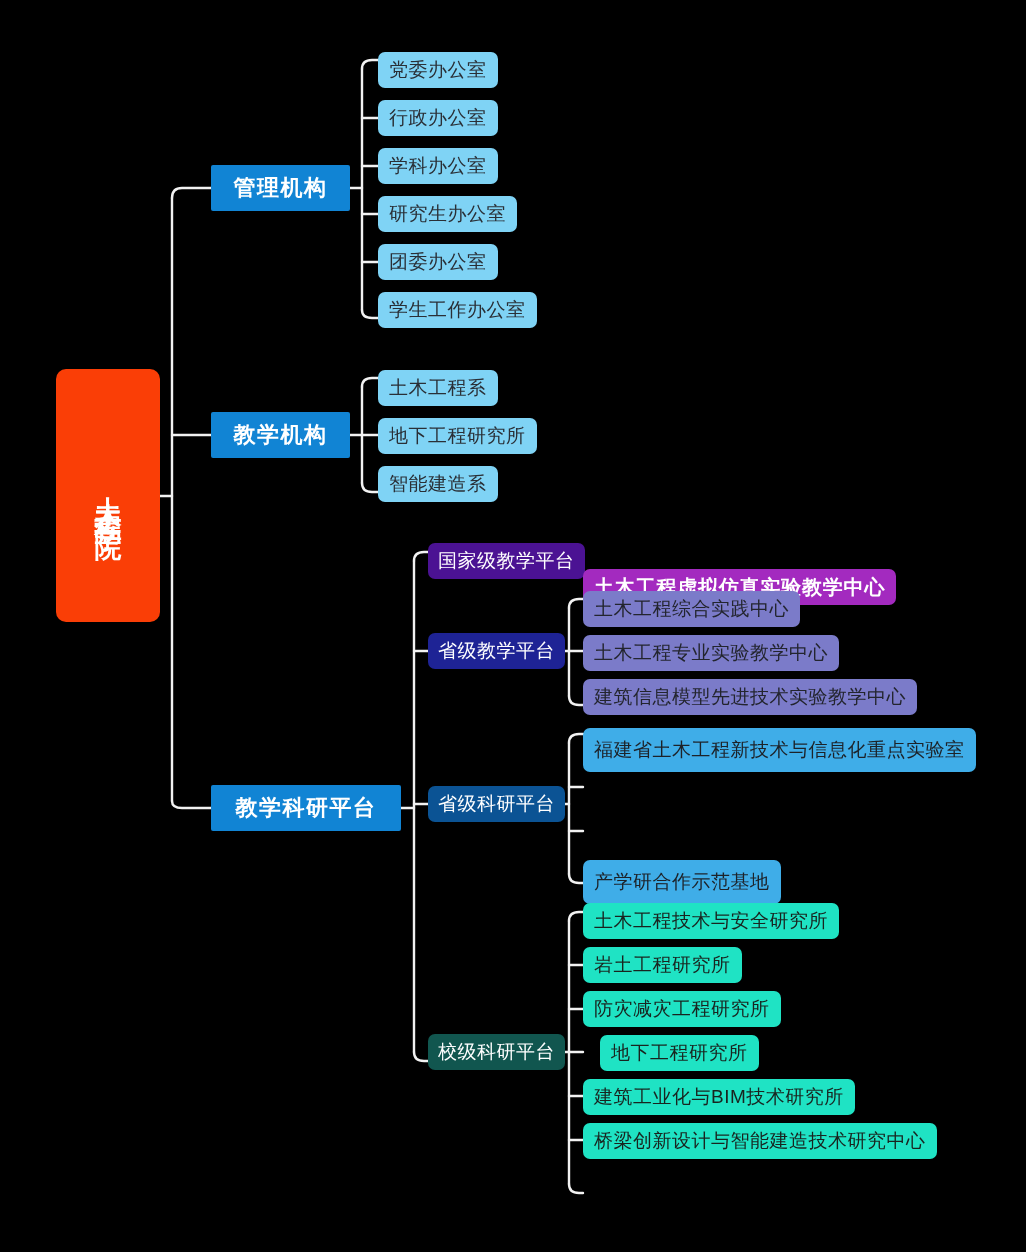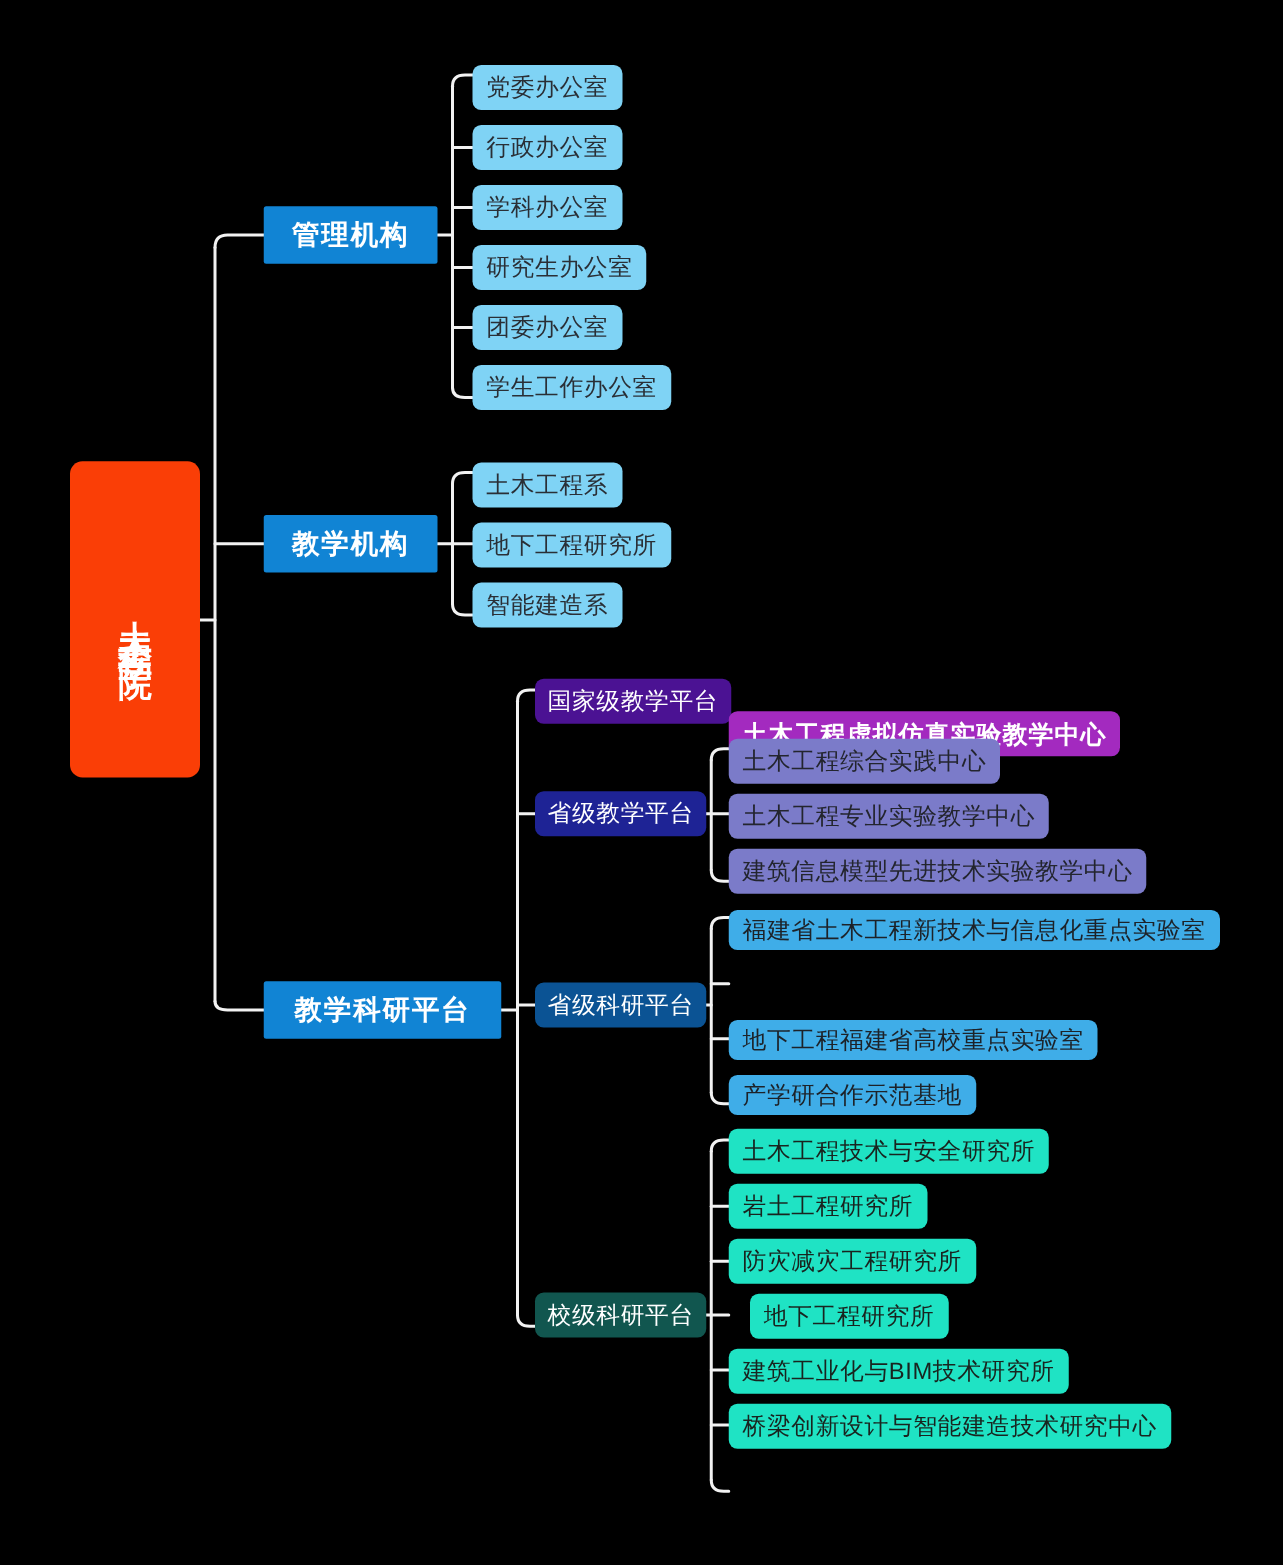--- a/index.html
+++ b/index.html
@@ -69,21 +69,21 @@
     border-radius:7px;
   }
   .cat.national{background:#4b1293;left:428px;top:543px;}
   .cat.provteach{background:#1e2395;left:428px;top:633px;}
   .cat.provres {background:#0b5394;left:428px;top:786px;}
   .cat.school  {background:#11564f;left:428px;top:1034px;}
 
   
   .leaf-magenta{background:#a32abf;color:#ffffff;font-size:20px;height:36px;padding:0 11px;border-radius:7px;font-weight:bold;letter-spacing:0.8px;}
   .leaf-violet {background:#7b7bc9;color:#23252e;font-size:19px;height:36px;padding:0 11px;border-radius:7px;}
-  .leaf-blue   {background:#3fade8;color:#1d2228;font-size:19px;height:32px;padding:0 11px;border-radius:7px;}
+  .leaf-blue   {background:#3fade8;color:#1d2228;font-size:19px;height:44px;padding:0 11px;border-radius:7px;}
   .leaf-teal   {background:#1fe3c4;color:#19241f;font-size:19px;height:36px;padding:0 11px;border-radius:7px;}
 </style>
 </head>
 <body>
 
 <div id="canvas">
 
   <svg class="links" viewBox="0 0 1026 1252">
 
     <path d="M160,496 L172,496"></path>
@@ -164,21 +164,20 @@
   <div class="node cat provres">省级科研平台</div>
   <div class="node cat school">校级科研平台</div>
 
   <div class="node leaf-magenta" style="left:583px;top:569px;">土木工程虚拟仿真实验教学中心</div>
 
   <div class="node leaf-violet" style="left:583px;top:591px;">土木工程综合实践中心</div>
   <div class="node leaf-violet" style="left:583px;top:635px;">土木工程专业实验教学中心</div>
   <div class="node leaf-violet" style="left:583px;top:679px;">建筑信息模型先进技术实验教学中心</div>
 
   <div class="node leaf-blue" style="left:583px;top:728px;">福建省土木工程新技术与信息化重点实验室</div>
-  <div class="node leaf-blue" style="left:583px;top:816px;">地下工程福建省高校重点实验室</div>
   <div class="node leaf-blue" style="left:583px;top:860px;">产学研合作示范基地</div>
 
   <div class="node leaf-teal" style="left:583px;top:903px;">土木工程技术与安全研究所</div>
   <div class="node leaf-teal" style="left:583px;top:947px;">岩土工程研究所</div>
   <div class="node leaf-teal" style="left:583px;top:991px;">防灾减灾工程研究所</div>
   <div class="node leaf-teal" style="left:583px;top:1035px;margin-left:17px;">地下工程研究所</div>
   <div class="node leaf-teal" style="left:583px;top:1079px;">建筑工业化与BIM技术研究所</div>
   <div class="node leaf-teal" style="left:583px;top:1123px;">桥梁创新设计与智能建造技术研究中心</div>
 
 </div>

